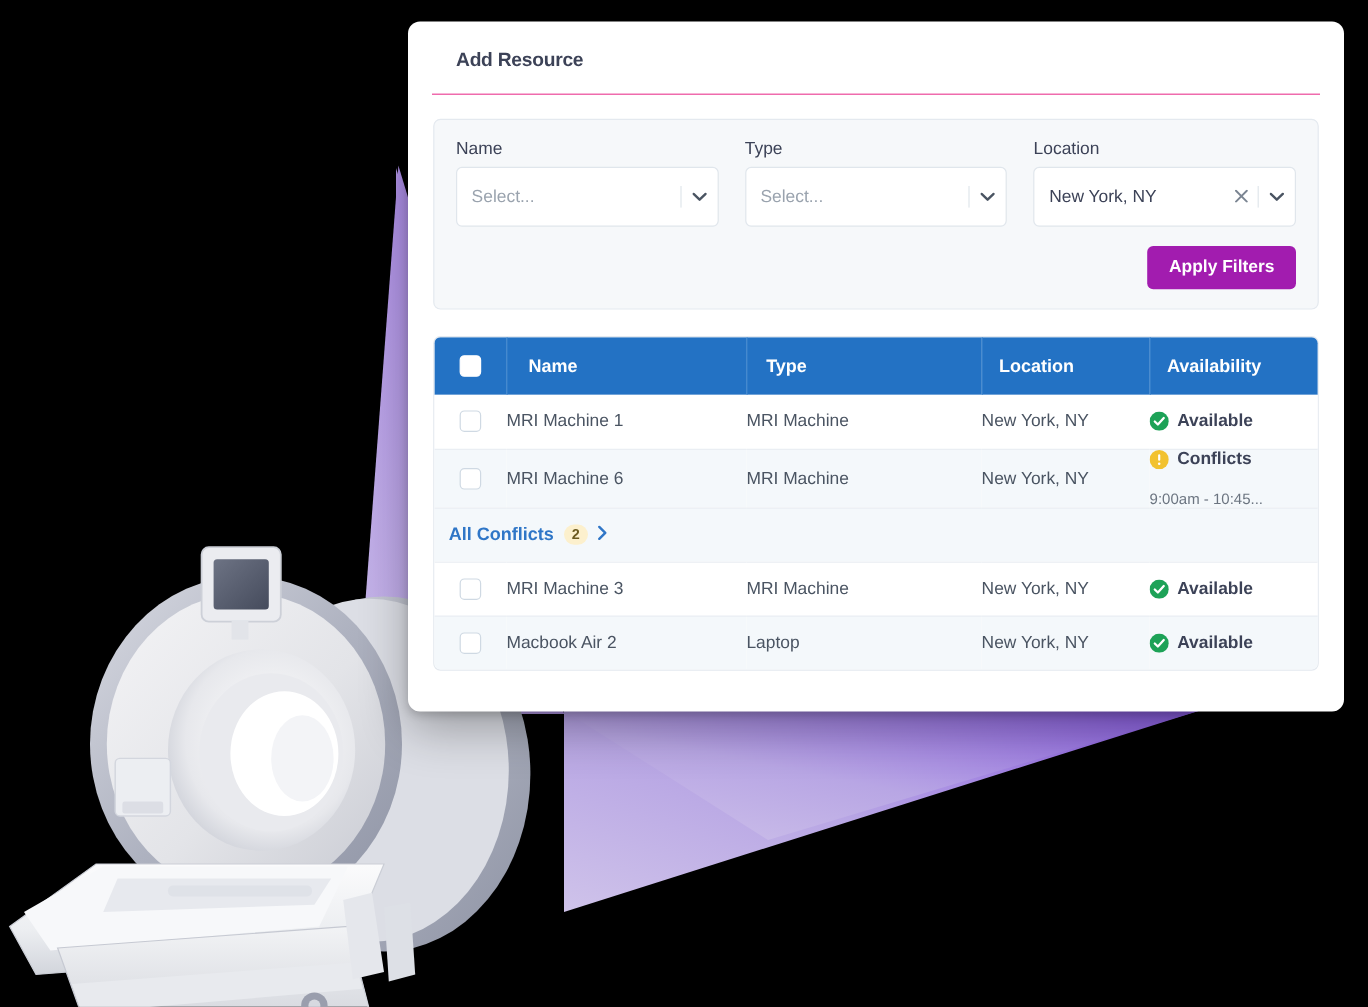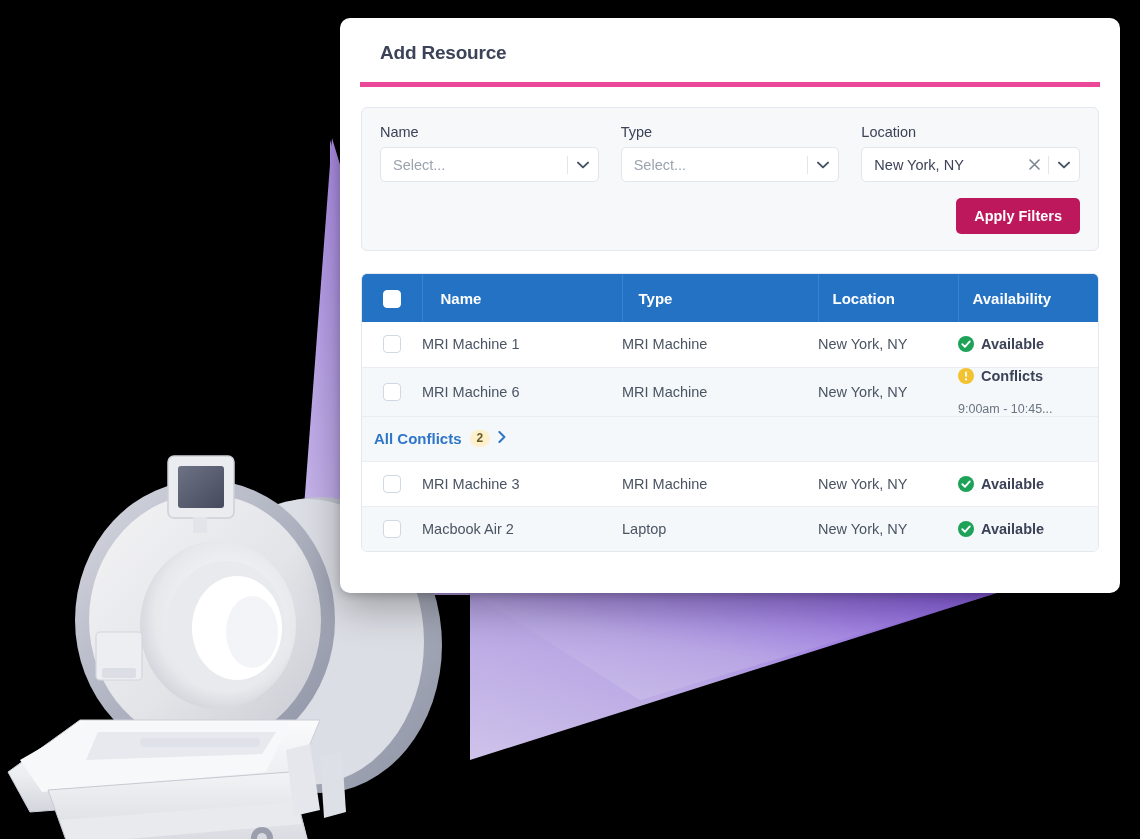--- a/index.html
+++ b/index.html
@@ -23,26 +23,26 @@
     position: absolute;
     left: 340px; top: 18px;
     width: 780px; height: 575px;
     background: #ffffff;
     border-radius: 10px;
     box-shadow: 0 14px 40px rgba(0,0,0,0.30), 0 2px 8px rgba(0,0,0,0.18);
     padding: 0 20px;
   }
 
   .card-title {
-    font-size: 19px;
+    font-size: 16px;
     font-weight: bold;
     color: #3c4257;
     letter-spacing: -0.2px;
     padding: 24px 0 18px 20px;
-    border-bottom: 5px solid #ec4899;
+    border-bottom: 1px solid #ec4899;
     margin: 0 0 0 0;
   }
 
   
   .filters {
     margin: 20px 1px 0 1px;
     background: #f6f8fa;
     border: 1px solid #e4e9ef;
     border-radius: 6px;
     padding: 16px 18px 16px 18px;
@@ -51,21 +51,21 @@
   .filter-field { flex: 1 1 0; min-width: 0; }
   .filter-label {
     font-size: 14.5px;
     color: #3c4257;
     margin-bottom: 7px;
     display: block;
   }
   .select-box {
     display: flex;
     align-items: center;
-    height: 35px;
+    height: 50px;
     background: #ffffff;
     border: 1px solid #e0e6ec;
     border-radius: 5px;
     padding: 0 2px 0 12px;
   }
   .select-value {
     flex: 1 1 auto;
     font-size: 14.5px;
     color: #9aa3ae;
     white-space: nowrap;
@@ -76,21 +76,21 @@
   .select-clear {
     color: #9aa3ae; font-size: 15px; padding: 0 6px; line-height: 1;
     cursor: pointer;
   }
   .select-divider { width:1px; height:18px; background:#e0e6ec; margin:0 2px; }
   .select-caret { width: 26px; text-align:center; color:#4a5462; font-size: 11px; cursor:pointer; }
   .select-caret svg { display:block; margin: 0 auto; }
 
   .filters-actions { display:flex; justify-content:flex-end; margin-top: 16px; }
   .btn-primary {
-    background: #be185d;
+    background: #a21caf;
     color:#ffffff;
     font-size: 14.5px;
     font-weight: bold;
     border: none;
     border-radius: 5px;
     padding: 10px 18px;
     cursor: pointer;
     font-family: "Liberation Sans", sans-serif;
   }
 

